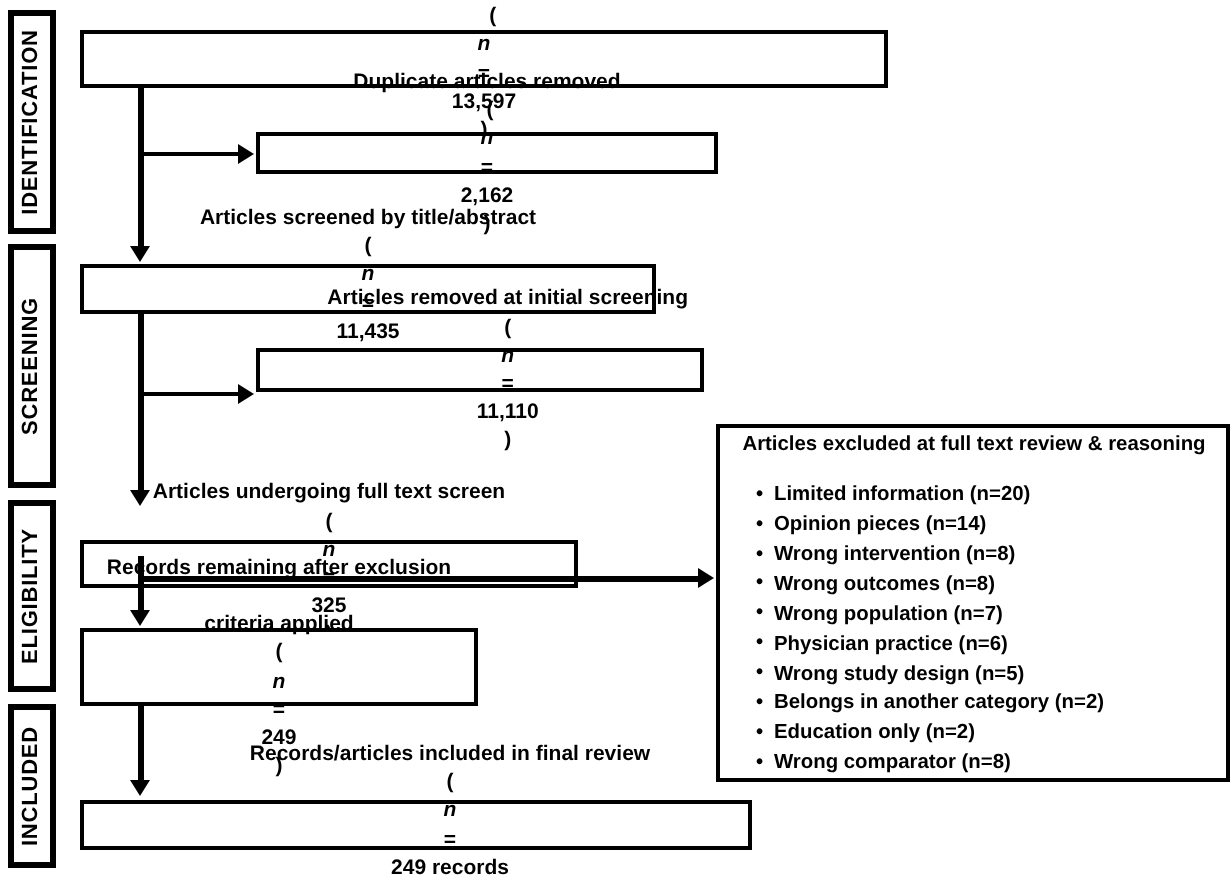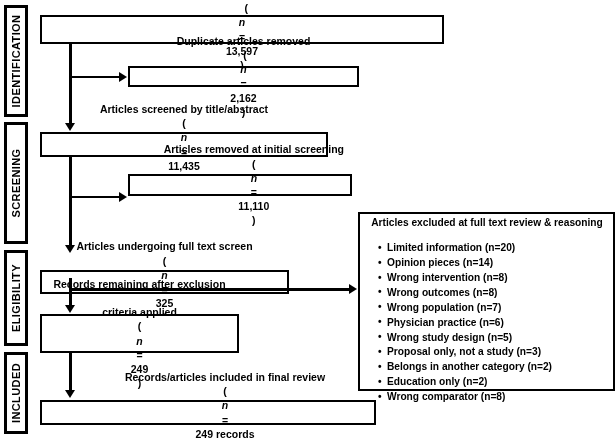--- a/index.html
+++ b/index.html
@@ -204,21 +204,20 @@
   <div id="exclusion-panel" style="left:358px; top:212px; width:257px; height:179px;">
     <div id="exclusion-title">Articles excluded at full text review &amp; reasoning</div>
     <ul id="exclusion-list">
       <li>Limited information (n=20)</li>
       <li>Opinion pieces (n=14)</li>
       <li>Wrong intervention (n=8)</li>
       <li>Wrong outcomes (n=8)</li>
       <li>Wrong population (n=7)</li>
       <li>Physician practice (n=6)</li>
       <li>Wrong study design (n=5)</li>
-      <li>Proposal only, not a study (n=3)</li>
       <li>Belongs in another category (n=2)</li>
       <li>Education only (n=2)</li>
       <li>Wrong comparator (n=8)</li>
     </ul>
   </div>
 
   <div class="vline" style="left:69px; top:44px; width:2.5px; height:80px;"></div>
   <div class="arrow-down" style="left:65.2px; top:123px;"></div>
 
   <div class="hline" style="left:69px; top:75.5px; width:51px; height:2.5px;"></div>

